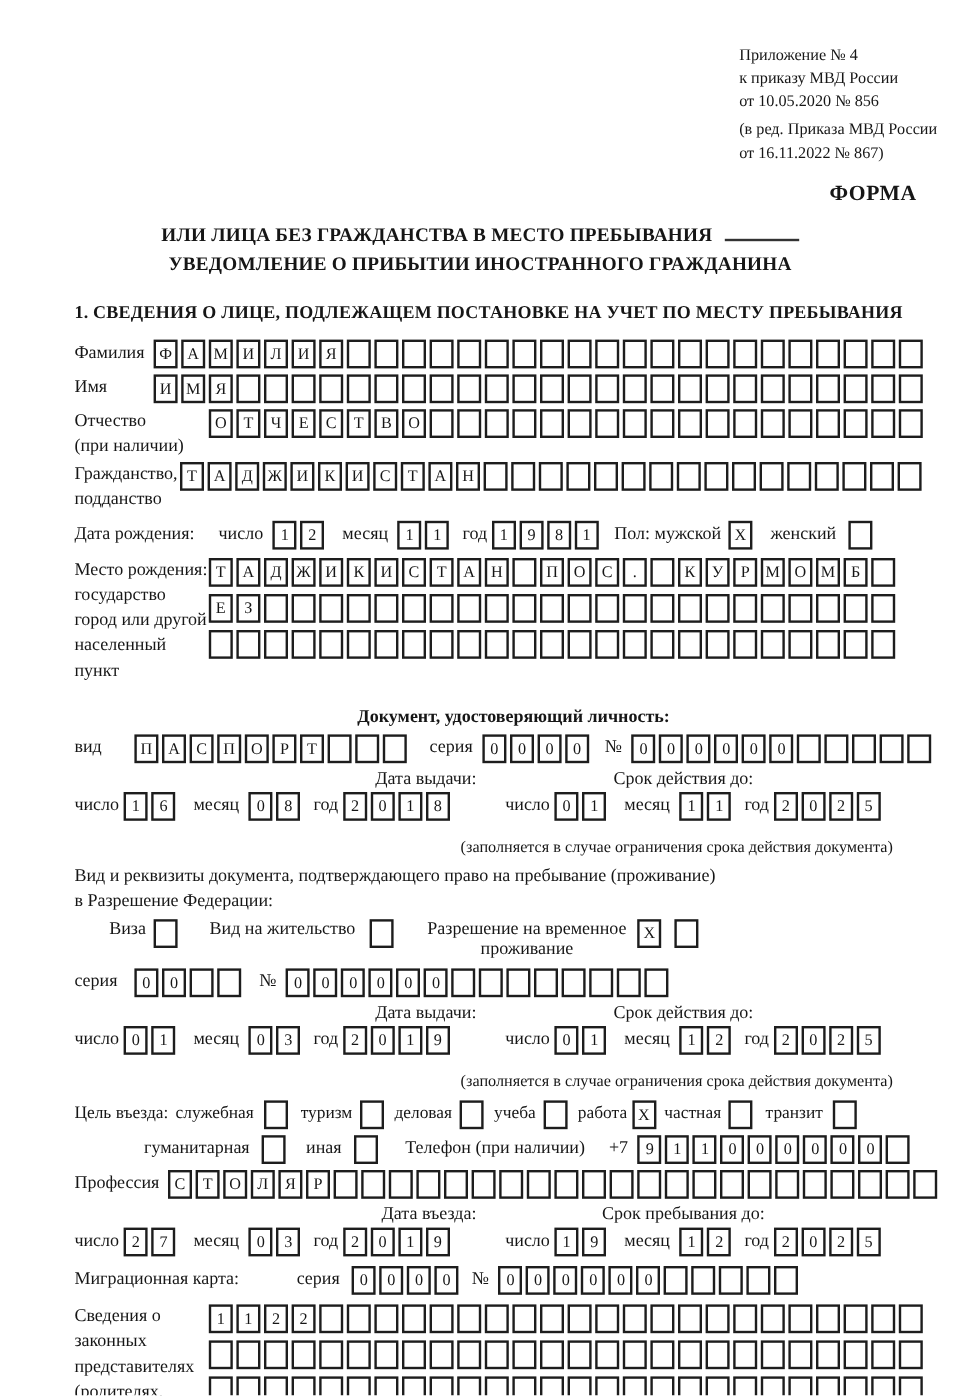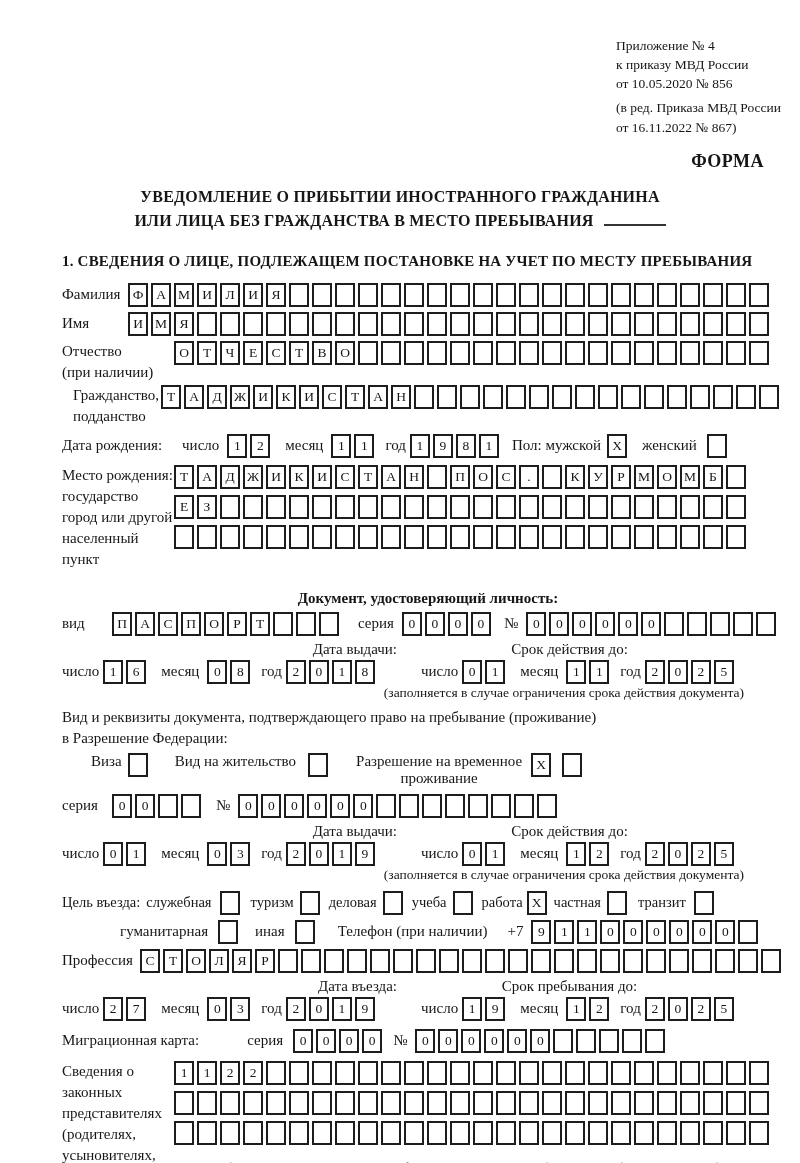--- a/index.html
+++ b/index.html
@@ -25,21 +25,21 @@
   .cbox {
     width:16px; height:20px; border:2px solid #1d1d1d; margin-right:3px;
     display:inline-flex; align-items:center; justify-content:center;
     font-size:13.5px; line-height:1; flex-shrink:0; background:#fff;
   }
   .center-bold { text-align:center; font-weight:bold; margin:4px 0 5px 0; }
   .two-col-labels { display:flex; margin-bottom:2px; }
   .two-col-labels .col1 { width:335px; text-align:right; }
   .two-col-labels .col2 { width:345px; text-align:center; }
   .date-group { display:inline-flex; align-items:center; }
-  .note-right { text-align:right; margin-right:50px; font-size:13.5px; margin-top:1px; margin-bottom:8px; }
+  .note-right { text-align:right; margin-right:50px; font-size:13.5px; margin-top:14px; margin-bottom:8px; }
   .plain-line { margin-bottom:4px; }
   .small-row { font-size:14.5px; }
   .rep-note { font-size:13.5px; margin-top:10px; text-align:center; width:600px; }
 
   .tc{text-align:center;}
   .w50{width:50px;flex-shrink:0}.w66{width:66px;flex-shrink:0}.w88{width:88px;flex-shrink:0}
   .w112{width:112px;flex-shrink:0}.w168{width:168px;flex-shrink:0}.w335{width:335px;flex-shrink:0}
   .ml4{margin-left:4px}.ml6{margin-left:6px}.ml8{margin-left:8px}.ml10{margin-left:10px}
   .ml12{margin-left:12px}.ml14{margin-left:14px}.ml16{margin-left:16px}.ml20{margin-left:20px}
   .ml24{margin-left:24px}.ml48{margin-left:48px}.ml58{margin-left:58px}
@@ -54,22 +54,22 @@
     <div>Приложение № 4</div>
     <div>к приказу МВД России</div>
     <div>от 10.05.2020 № 856</div>
     <div class="sub">(в ред. Приказа МВД России</div>
     <div>от 16.11.2022 № 867)</div>
   </div>
 
   <div class="forma">ФОРМА</div>
 
   <div class="title">
+    <div><span>ИЛИ ЛИЦА БЕЗ ГРАЖДАНСТВА В МЕСТО ПРЕБЫВАНИЯ</span><span class="blank-line"></span></div>
     <div>УВЕДОМЛЕНИЕ О ПРИБЫТИИ ИНОСТРАННОГО ГРАЖДАНИНА</div>
-    <div><span>ИЛИ ЛИЦА БЕЗ ГРАЖДАНСТВА В МЕСТО ПРЕБЫВАНИЯ</span><span class="blank-line"></span></div>
   </div>
 
   <div class="sec-heading">1. СВЕДЕНИЯ О ЛИЦЕ, ПОДЛЕЖАЩЕМ ПОСТАНОВКЕ НА УЧЕТ ПО МЕСТУ ПРЕБЫВАНИЯ</div>
 
   <div class="content">
 
     <div class="row">
       <span class="lbl w66">Фамилия</span>
       <span class="boxes">
           <span class="cbox">Ф</span>
@@ -165,21 +165,21 @@
           <span class="cbox"></span>
           <span class="cbox"></span>
           <span class="cbox"></span>
           <span class="cbox"></span>
           <span class="cbox"></span>
           <span class="cbox"></span>
           <span class="cbox"></span>
         </span>
     </div>
 
-    <div class="row row-top" style="margin-bottom:7px;margin-left:11px;">
+    <div class="row row-top" style="margin-bottom:7px;">
       <span class="lblcol w88">
         <div>Гражданство,</div>
         <div>подданство</div>
       </span>
       <span class="boxes">
           <span class="cbox">Т</span>
           <span class="cbox">А</span>
           <span class="cbox">Д</span>
           <span class="cbox">Ж</span>
           <span class="cbox">И</span>

